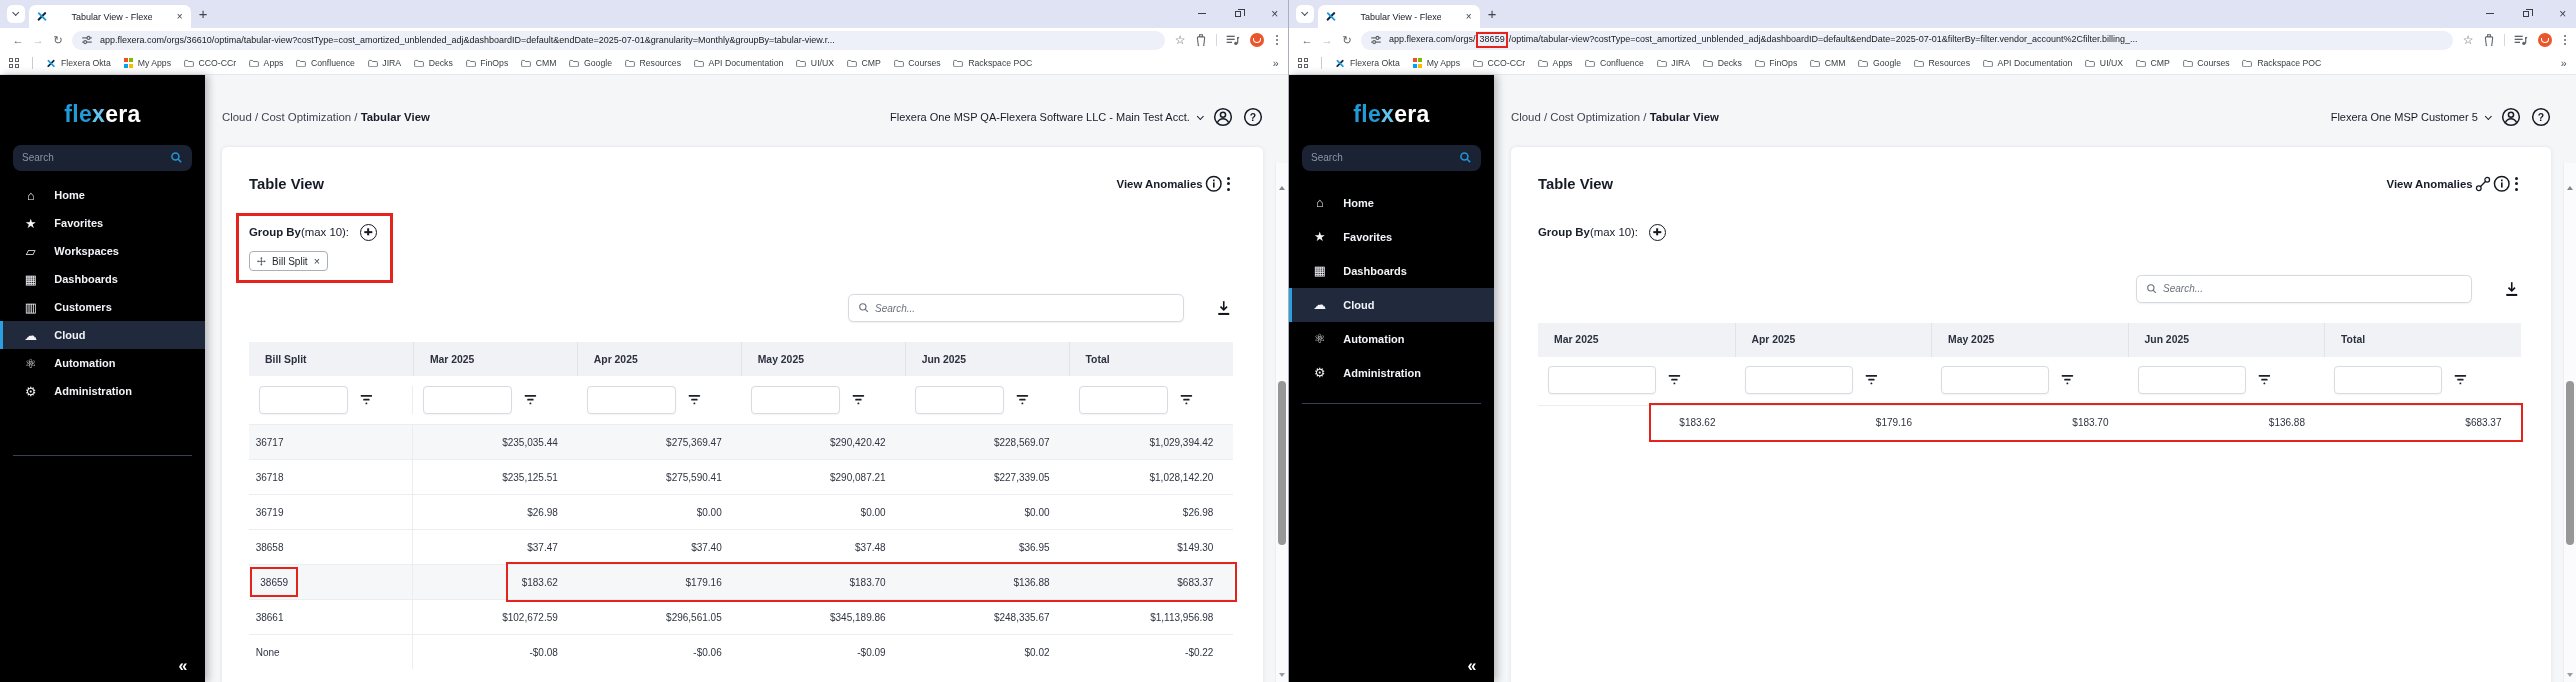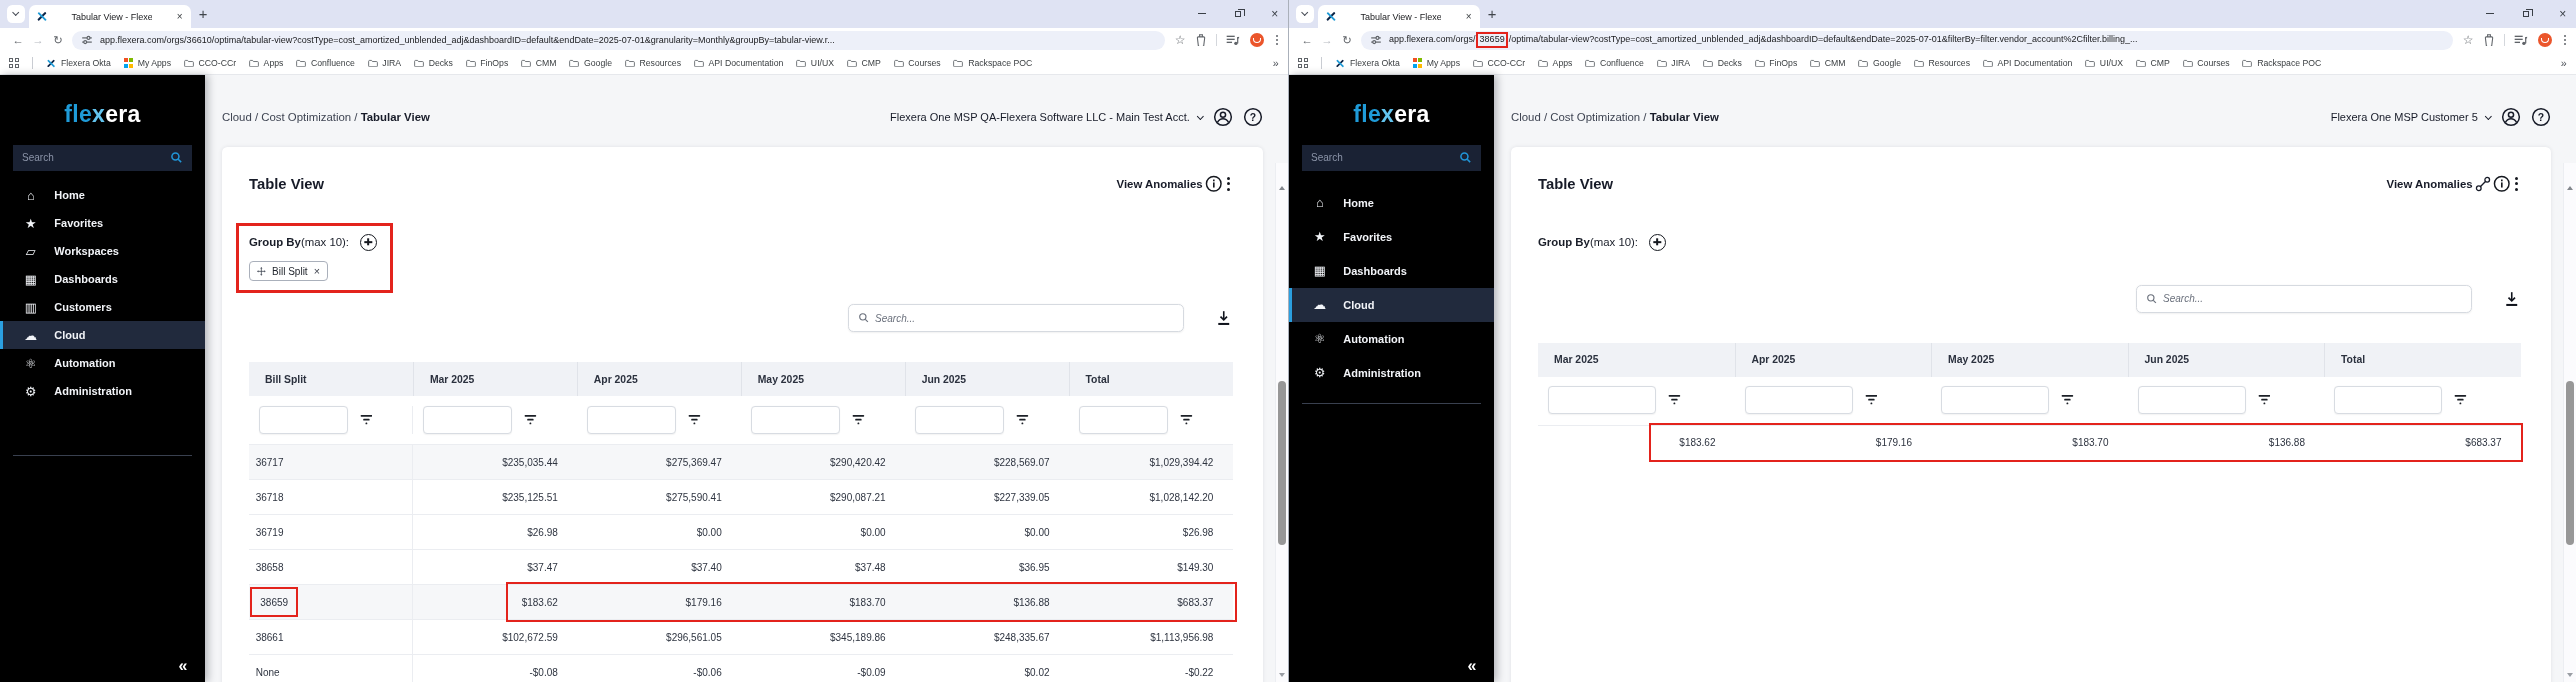--- a/index.html
+++ b/index.html
@@ -53,21 +53,21 @@
   .x-favicon{width:10.7px;height:10.7px;position:relative;flex:none}
   .x-favicon::before,.x-favicon::after{content:"";position:absolute;left:4.4px;top:0;width:2.1px;height:10.7px;border-radius:0.7px}
   .x-favicon::before{transform:rotate(45deg);background:#0d2547}
   .x-favicon::after{transform:rotate(-45deg);background:#1e9ad6}
 
   
   .app{position:absolute;top:75px;bottom:0;left:0;right:0;display:flex}
   .sidebar{width:205px;background:#000000;color:#fff;flex:none;position:relative;z-index:3;box-shadow:3.4px 0 8px rgba(10,14,25,.28)}
   .logo{text-align:center;padding-top:25.5px;font-size:23px;font-weight:bold;letter-spacing:0.3px}
   .logo .p1{color:#1f9bd8}.logo .p2{color:#63c4ee}.logo .p3{color:#fff}
-  .sb-search{margin:17.5px 13.4px 0;background:#1a2234;border-radius:0;height:25.5px;display:flex;align-items:center;padding:0 8.7px;gap:6px}
+  .sb-search{margin:17.5px 13.4px 0;background:#1a2234;border-radius:8px;height:25.5px;display:flex;align-items:center;padding:0 8.7px;gap:6px}
   .sb-search input{flex:1;background:transparent;border:0;outline:0;color:#d6dce8;font-size:10px;min-width:0}
   .sb-search input::placeholder{color:#8b94a8}
   .nav{margin-top:10.7px}
   .w-right .nav{margin-top:15.4px}
   .nav-item{height:28px;display:flex;align-items:center;gap:14.8px;padding-left:22px;font-size:11px;font-weight:600;color:#f2f4f8;position:relative}
   .w-right .nav-item{height:34px}
   .nav-item.active{background:#212a3d}
   .nav-item.active::before{content:"";position:absolute;left:0;top:0;bottom:0;width:3.4px;background:#2b9fe0}
   .nav-glyph{width:17.5px;text-align:center;font-size:12.8px;font-weight:normal}
   .sb-divider{height:0.7px;background:#39404f;margin:50px 13.4px 0}
@@ -83,40 +83,40 @@
   .acct-label .chev{border-color:#171b28;width:4.7px;height:4.7px;margin-top:-2px}
 
   .card{background:#fff;border-radius:5.4px;box-shadow:0 0.7px 4px rgba(22,26,44,.09);margin-top:20px;height:624px;padding:28px 30px 20px 27px}
   .card-head{display:flex;align-items:center;justify-content:space-between}
   .card-title{font-size:14.8px;font-weight:bold;color:#171b28}
   .card-actions{display:flex;align-items:center;gap:2px}
   .va-link{font-size:11.4px;font-weight:600;color:#171b28}
   .kebab-d{display:flex;flex-direction:column;gap:2.3px;padding:0 2.7px}
   .kebab-d i{width:3px;height:3px;border-radius:50%;background:#15181f}
 
-  .gb-wrap{position:relative;display:inline-block;margin-top:41px}
+  .gb-wrap{position:relative;display:inline-block;margin-top:31px}
   .w-left .gb-wrap::before{content:"";position:absolute;left:-13.4px;top:-10.7px;right:-16px;bottom:-12px;border:3.4px solid var(--anno);pointer-events:none}
   .groupby{display:flex;align-items:center;gap:10.7px}
   .gb-label{font-size:11.4px;color:#191d28}
   .gb-label b{font-weight:700}
   .add-circle{width:17px;height:17px;border:1.7px solid #15181f;border-radius:50%;position:relative;flex:none}
   .add-circle::before,.add-circle::after{content:"";position:absolute;background:#15181f;left:50%;top:50%}
   .add-circle::before{width:7.4px;height:1.7px;transform:translate(-50%,-50%)}
   .add-circle::after{width:1.7px;height:7.4px;transform:translate(-50%,-50%)}
   .chip-row{margin-top:10.7px;height:20px}
   .chip{display:inline-flex;align-items:center;gap:6px;height:20px;border:0.7px solid #aab0bb;border-radius:4px;padding:0 7.4px;font-size:10px;color:#23272f;background:#fff}
   .chip-close{font-size:10.7px;color:#3a3f4a;line-height:1}
 
   .table-toolbar{display:flex;justify-content:flex-end;align-items:center;gap:31px;margin-top:23px}
   .w-right .table-toolbar{margin-top:34px}
   .search-box{width:336px;height:28px;border:0.7px solid #d6dae0;border-radius:5.4px;box-shadow:0 0.7px 2px rgba(0,0,0,.06);display:flex;align-items:center;padding:0 8.7px;gap:6px;background:#fff}
   .search-box input{flex:1;border:0;outline:0;font-size:10px;font-style:italic;color:#4c5260;min-width:0}
   .search-box input::placeholder{color:#6a707c;font-style:italic}
 
-  .ftable{margin-top:30px}
+  .ftable{margin-top:20px}
   .thead{display:flex;background:#f0f2f6;height:34px;align-items:center}
   .th{padding-left:16px;font-size:10.4px;font-weight:600;color:#2b313e;height:100%;display:flex;align-items:center}
   .th + .th{border-left:0.7px solid #e0e3e9}
   .cols6 .th,.cols6 .f-cell,.cols6 .td{width:16.666%}
   .cols5 .th,.cols5 .f-cell,.cols5 .td{width:20%}
   .filterrow{display:flex;padding:9.4px 0 10.7px}
   .f-cell{display:flex;align-items:center;gap:12px;padding-left:10px}
   .cols6 .f-cell:first-child{border-right:0.7px solid #ebedf1}
   .f-input{width:58%;height:28px;border:0.7px solid #d8dce2;border-radius:4px;box-shadow:0 0.7px 1.3px rgba(0,0,0,.05);outline:0}
   .drow{display:flex;height:35px;align-items:flex-end;border-top:0.7px solid #ebedf1;position:relative;font-size:10px;color:#2e3440}

